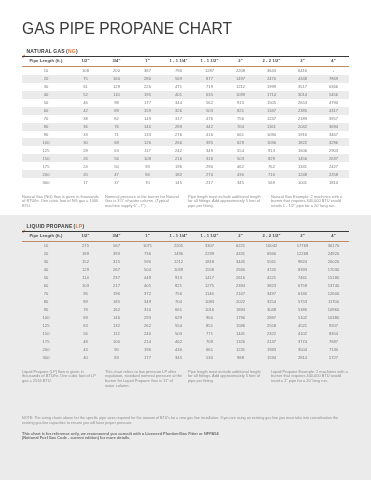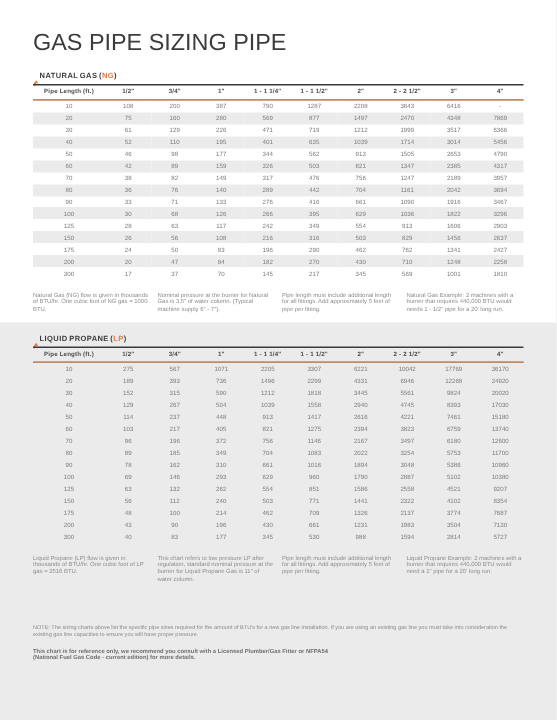--- a/index.html
+++ b/index.html
@@ -51,21 +51,21 @@
   .note{font-size:3.95px;line-height:4.9px;color:#8d8d8d;flex:1 1 0;width:78px;}
   .footer{position:absolute;left:22px;width:327px;}
   .foot-note{font-size:3.7px;line-height:5.0px;color:#8d8d8d;width:318px;}
   .foot-disc{font-size:3.9px;line-height:4.5px;color:#6f6f6f;font-weight:700;margin-top:6.0px;width:200px;}
 </style>
 </head>
 <body>
 
 <div class="page">
   <div class="lp-panel"></div>
-  <div class="title">GAS PIPE SIZING PIPE</div>
+  <div class="title">GAS PIPE PROPANE CHART</div>
   <div class="section" style="top:43.5px">
     <div class="sec-head">
       <span class="flame"><svg viewBox="0 0 12 14" width="4.4" height="5.4">
             <path d="M6 0.5 C6.6 3 8.6 3.8 8.6 6.2 C8.6 7.4 8 8.3 7.1 8.8 C7.5 7.9 7.3 6.9 6.6 6.2 C6.2 7.6 5 8 4 9 C3.1 9.9 2.9 11.2 3.5 12.3 C2.3 11.6 1.5 10.2 1.5 8.6 C1.5 6.2 3.1 4.7 4.2 3.2 C5 2.2 5.6 1.4 6 0.5 Z" fill="#E07B45"></path>
           </svg></span>
       <div class="sec-titles">
         <span class="sec-label">NATURAL GAS</span>
         <span class="abbr-wrap"><span class="sec-paren">(</span><span class="sec-abbr">NG</span><span class="sec-paren">)</span></span>
       </div>
     </div>

